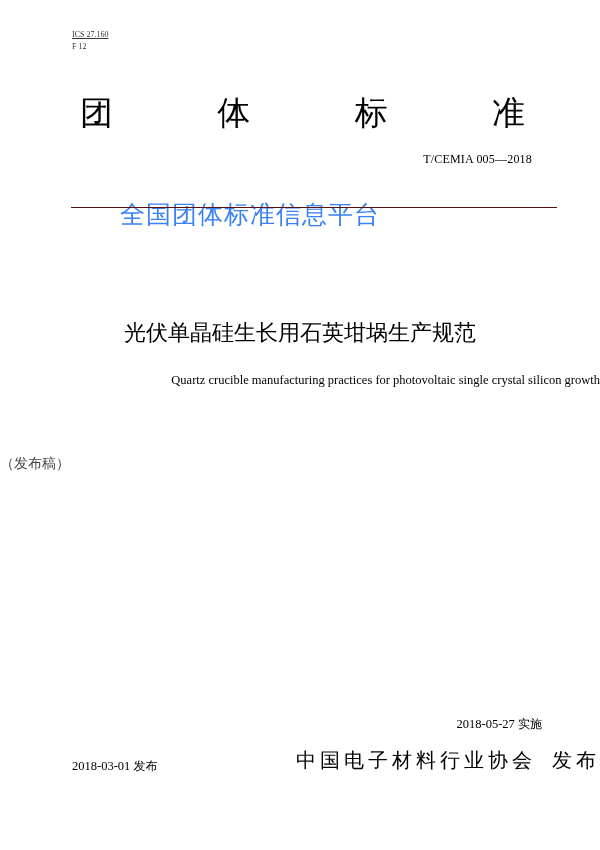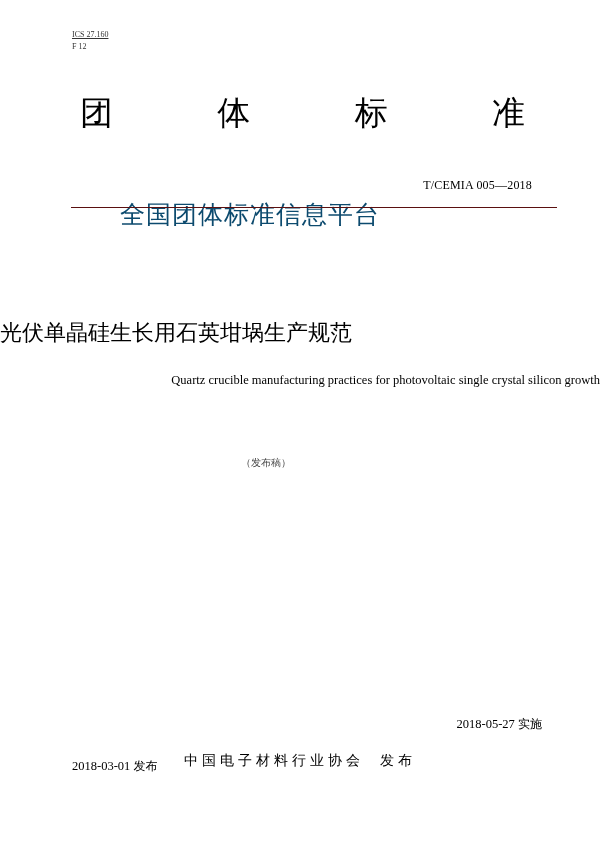--- a/index.html
+++ b/index.html
@@ -8,55 +8,55 @@
   .small-code {
     font-family: "Liberation Serif", serif;
     font-size: 8px; color: #333; line-height: 10px;
   }
   .big-title {
     top: 88px; left: 80px; width: 445px; height: 50px;
     display: flex; justify-content: space-between;
     font-family: "DejaVu Sans", sans-serif; font-size: 33px; line-height: 50px;
   }
   .std-no {
-    top: 178px; right: 68px;
+    top: 152px; right: 68px;
     font-family: "Liberation Serif", serif; font-size: 12px; letter-spacing: 0.2px;
   }
   .rule {
     top: 207px; left: 71px; width: 486px; height: 1px; background: #5a1010;
   }
   .watermark {
     top: 200px; left: 120px; width: 320px;
-    font-family: "DejaVu Sans", sans-serif; font-size: 25px; color: #0c4a6e;
+    font-family: "DejaVu Sans", sans-serif; font-size: 25px; color: #3b82f6;
     letter-spacing: 1px; white-space: nowrap; line-height: 30px;
   }
   .cn-title {
-    top: 318px; left: 0; width: 600px; text-align: left;
+    top: 318px; left: 0; width: 600px; text-align: center;
     font-family: "DejaVu Sans", sans-serif; font-size: 22px; line-height: 30px;
   }
   .en-title {
     top: 372px; left: 0; width: 600px; text-align: right;
     font-family: "Liberation Serif", serif; font-size: 12.5px; line-height: 16px;
   }
   .draft {
-    top: 456px; left: 0; width: 532px; text-align: center;
-    font-family: "DejaVu Sans", sans-serif; font-size: 10px; color: #444; line-height: 14px;
+    top: 456px; left: 0; width: 532px; text-align: left;
+    font-family: "DejaVu Sans", sans-serif; font-size: 14px; color: #444; line-height: 14px;
   }
   .date-left {
     top: 716px; left: 72px;
     font-family: "Liberation Serif", serif; font-size: 12.5px; line-height: 16px; margin-top: 42px;
   }
   .date-right {
     top: 716px; right: 58px;
     font-family: "Liberation Serif", serif; font-size: 12.5px; line-height: 16px;
   }
   .cjk { font-family: "DejaVu Sans", sans-serif; font-size: 12px; }
   .publisher {
-    top: 750px; left: 0; width: 600px; text-align: center;
-    font-family: "DejaVu Sans", sans-serif; font-size: 14px; letter-spacing: 4px; line-height: 20px;
+    top: 750px; left: 0; width: 600px; text-align: right;
+    font-family: "DejaVu Sans", sans-serif; font-size: 20px; letter-spacing: 4px; line-height: 20px;
   }
   .publisher .gap { display: inline-block; width: 16px; }
 </style>
 </head>
 <body>
 
 <div class="abs small-code" style="top:30px;left:72px;text-decoration:underline;">ICS 27.160</div>
 <div class="abs small-code" style="top:42px;left:72px;">F 12</div>
 
 <div class="abs big-title">

